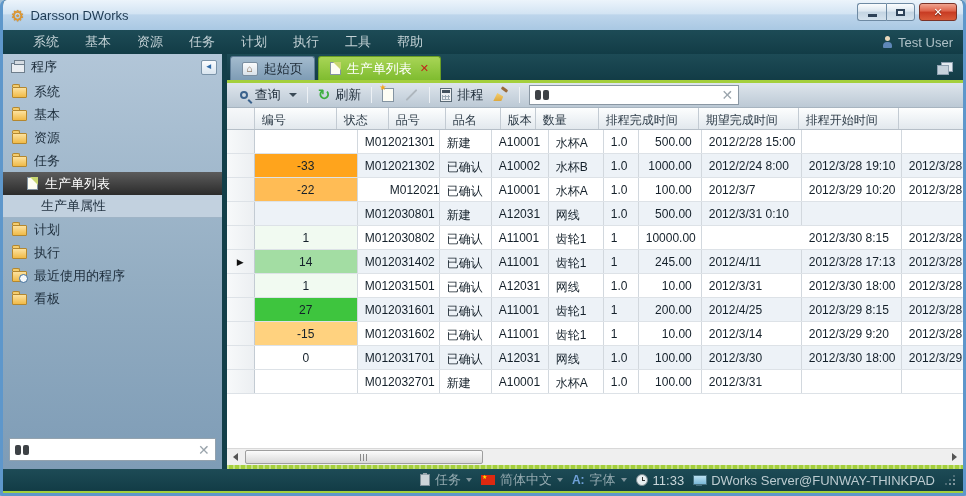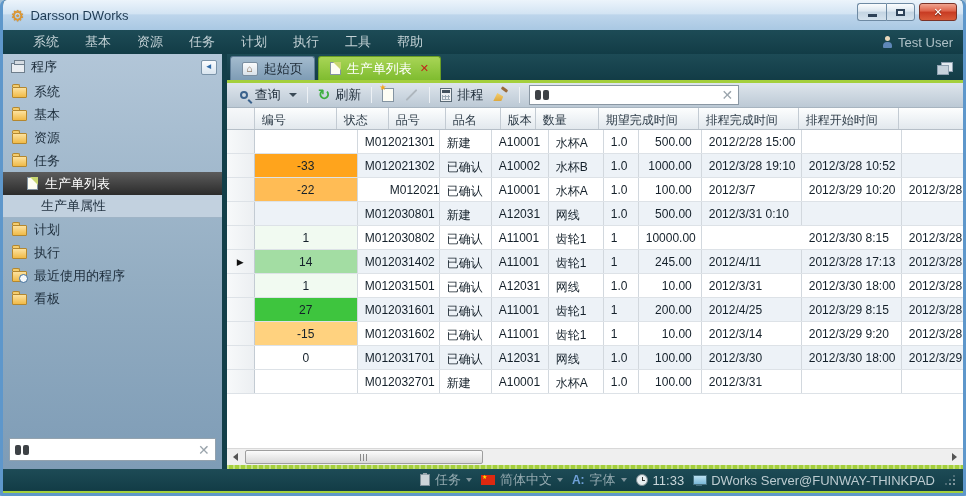--- a/index.html
+++ b/index.html
@@ -299,22 +299,22 @@
 
       <div class="grid">
         <div class="grid-header">
             <div class="gh-cell rowhdr" style="width: 28px;"></div>
             <div class="gh-cell" style="width: 82px;">编号</div>
             <div class="gh-cell" style="width: 52px;">状态</div>
             <div class="gh-cell" style="width: 57px;">品号</div>
             <div class="gh-cell" style="width: 55px;">品名</div>
             <div class="gh-cell" style="width: 35px;">版本</div>
             <div class="gh-cell" style="width: 63px;">数量</div>
+            <div class="gh-cell" style="width: 100px;">排程完成时间</div>
             <div class="gh-cell" style="width: 100px;">期望完成时间</div>
-            <div class="gh-cell" style="width: 100px;">排程完成时间</div>
             <div class="gh-cell" style="width: 100px;">排程开始时间</div>
           </div>
         <div>
             <div class="grid-row">
               <div class="g-cell rowhdr" style="width: 28px;"></div>
               <div class="g-cell diff" style="width: 103px;"></div>
               <div class="g-cell" style="width: 82px;">M012021301</div>
               <div class="g-cell" style="width: 52px;">新建</div>
               <div class="g-cell" style="width: 57px;">A10001</div>
               <div class="g-cell" style="width: 55px;">水杯A</div>
@@ -326,20 +326,21 @@
             </div>
             <div class="grid-row alt">
               <div class="g-cell rowhdr" style="width: 28px;"></div>
               <div class="g-cell diff" style="width: 103px; background-color: rgb(255, 164, 28);">-33</div>
               <div class="g-cell" style="width: 82px;">M012021302</div>
               <div class="g-cell" style="width: 52px;">已确认</div>
               <div class="g-cell" style="width: 57px;">A10002</div>
               <div class="g-cell" style="width: 55px;">水杯B</div>
               <div class="g-cell" style="width: 35px;">1.0</div>
               <div class="g-cell num" style="width: 63px;">1000.00</div>
+              <div class="g-cell" style="width: 100px;">2012/2/24 8:00</div>
               <div class="g-cell" style="width: 100px;">2012/3/28 19:10</div>
               <div class="g-cell" style="width: 100px;">2012/3/28 10:52</div>
             </div>
             <div class="grid-row">
               <div class="g-cell rowhdr" style="width: 28px;"></div>
               <div class="g-cell diff" style="width: 103px; background-color: rgb(255, 188, 85);">-22</div>
               <div class="g-cell" style="width: 82px; padding-left: 32px;">M012021401</div>
               <div class="g-cell" style="width: 52px;">已确认</div>
               <div class="g-cell" style="width: 57px;">A10001</div>
               <div class="g-cell" style="width: 55px;">水杯A</div>

